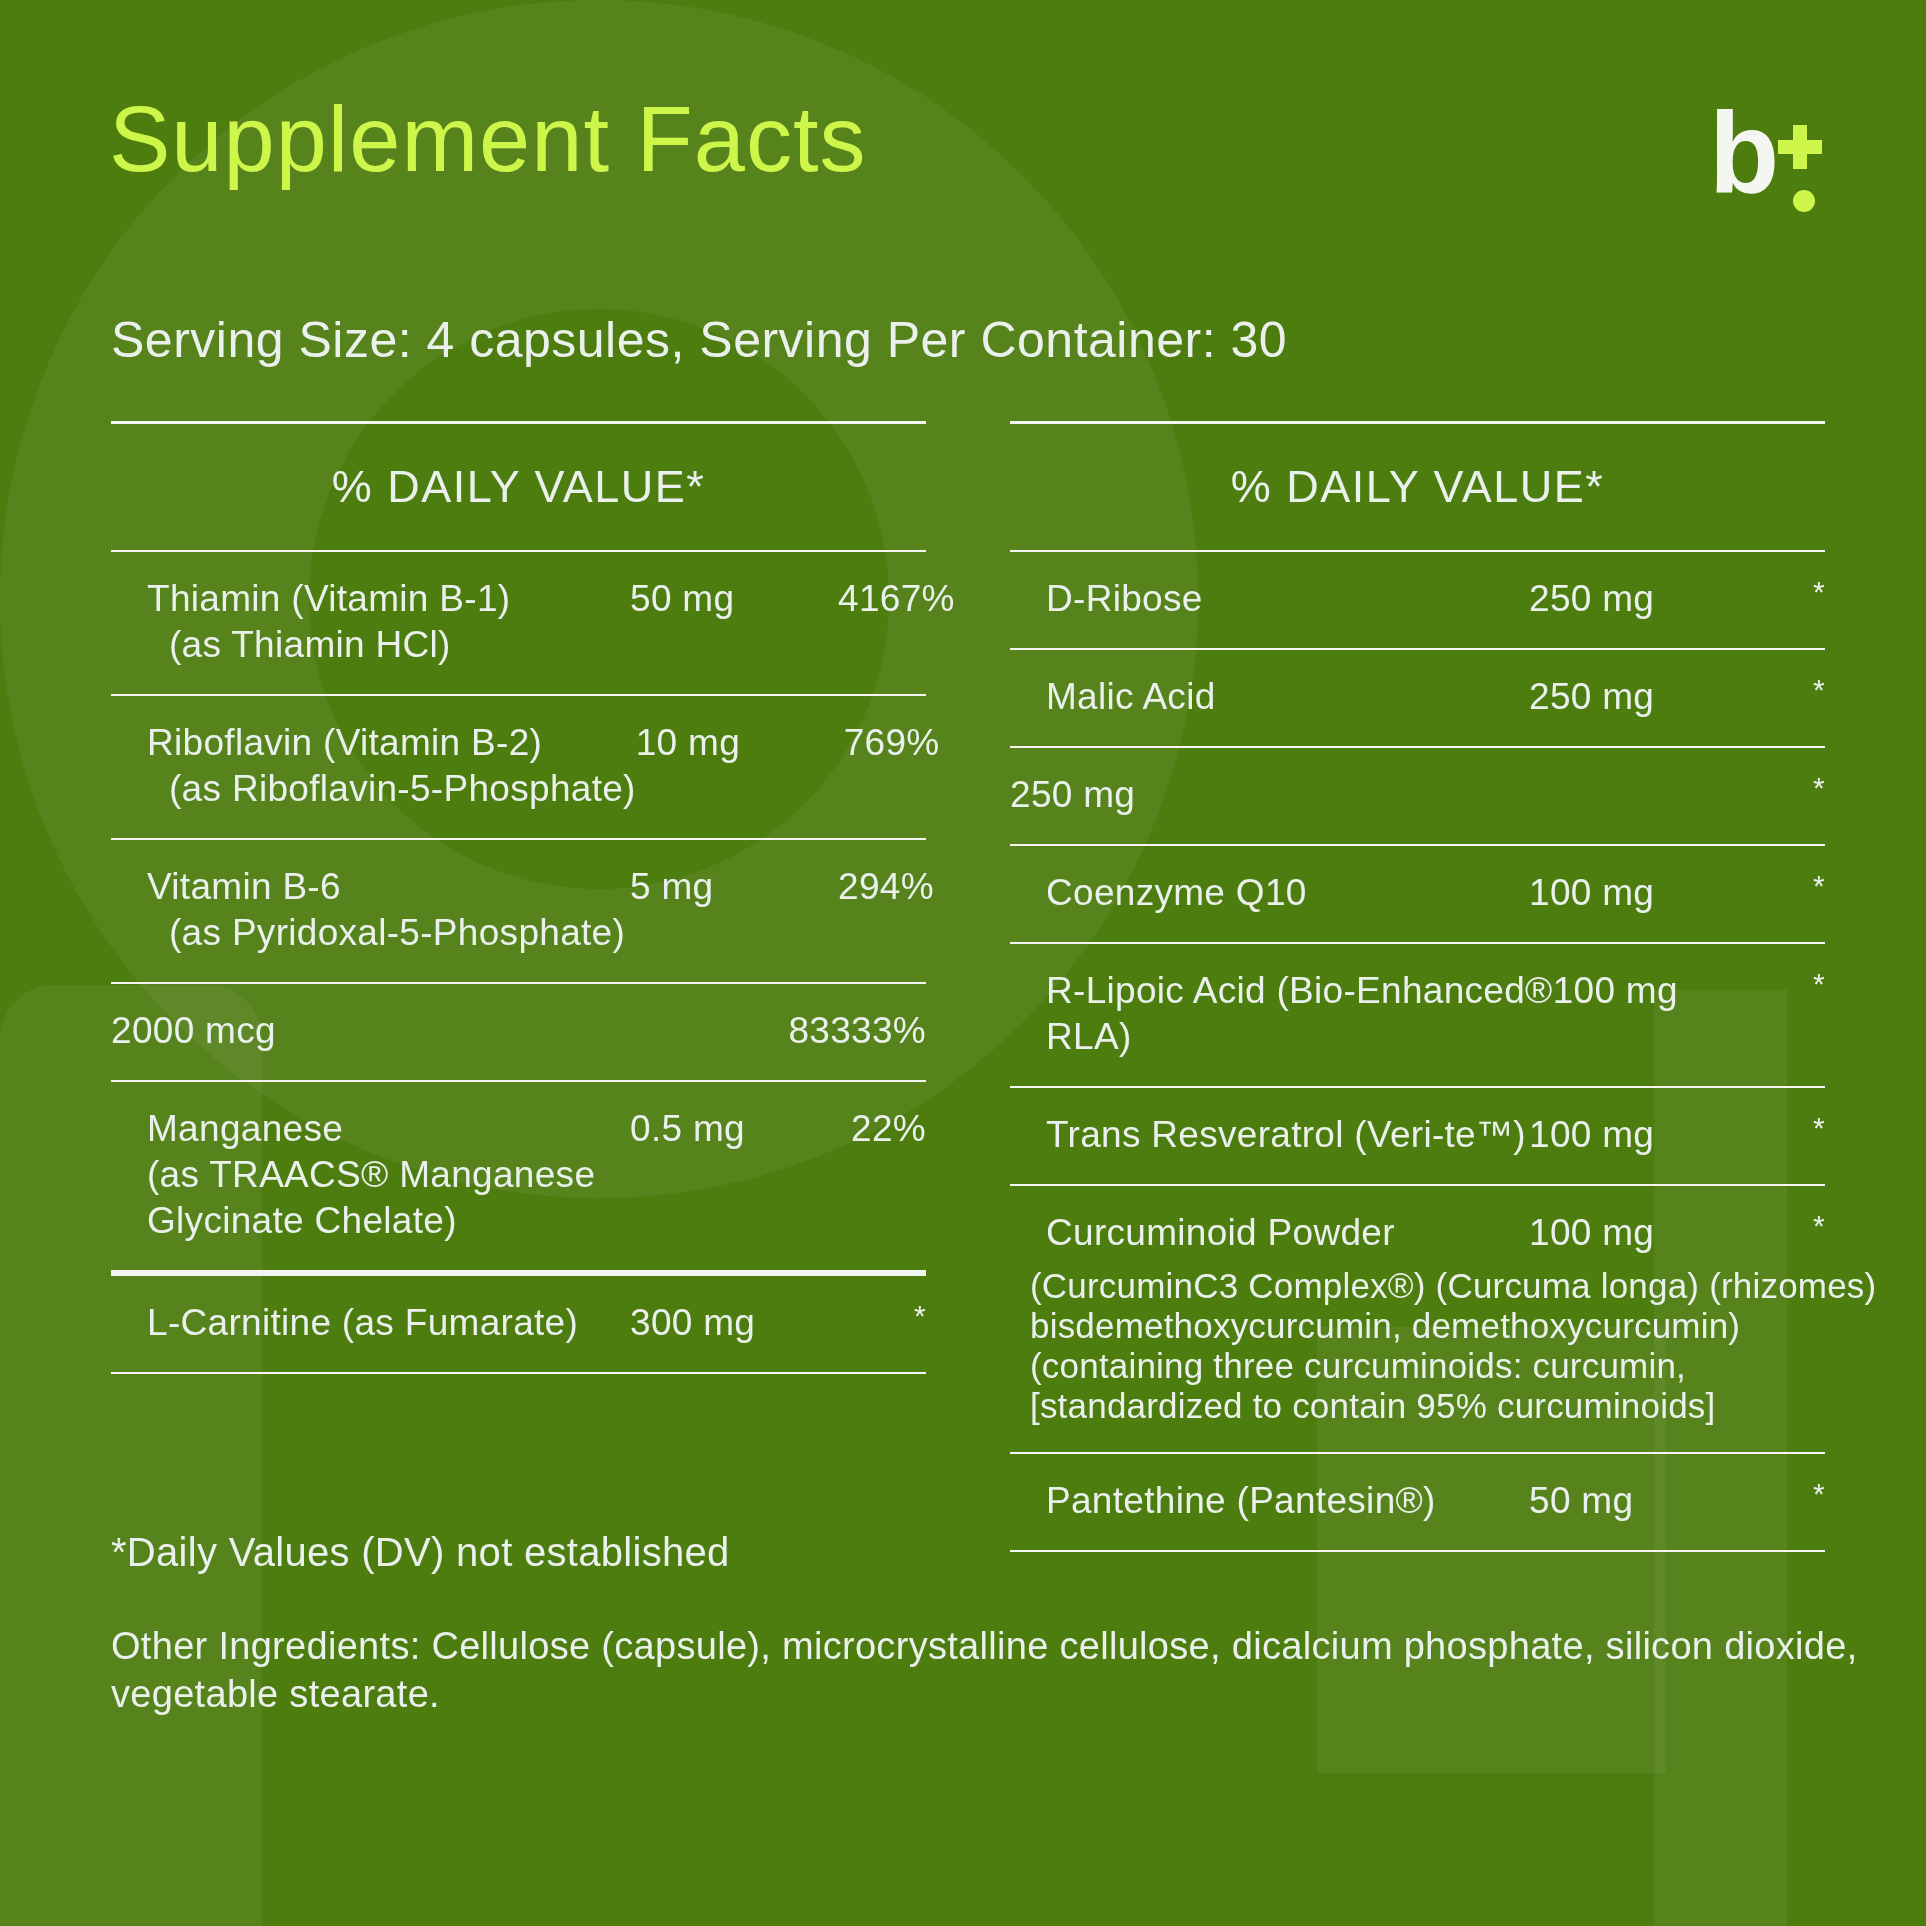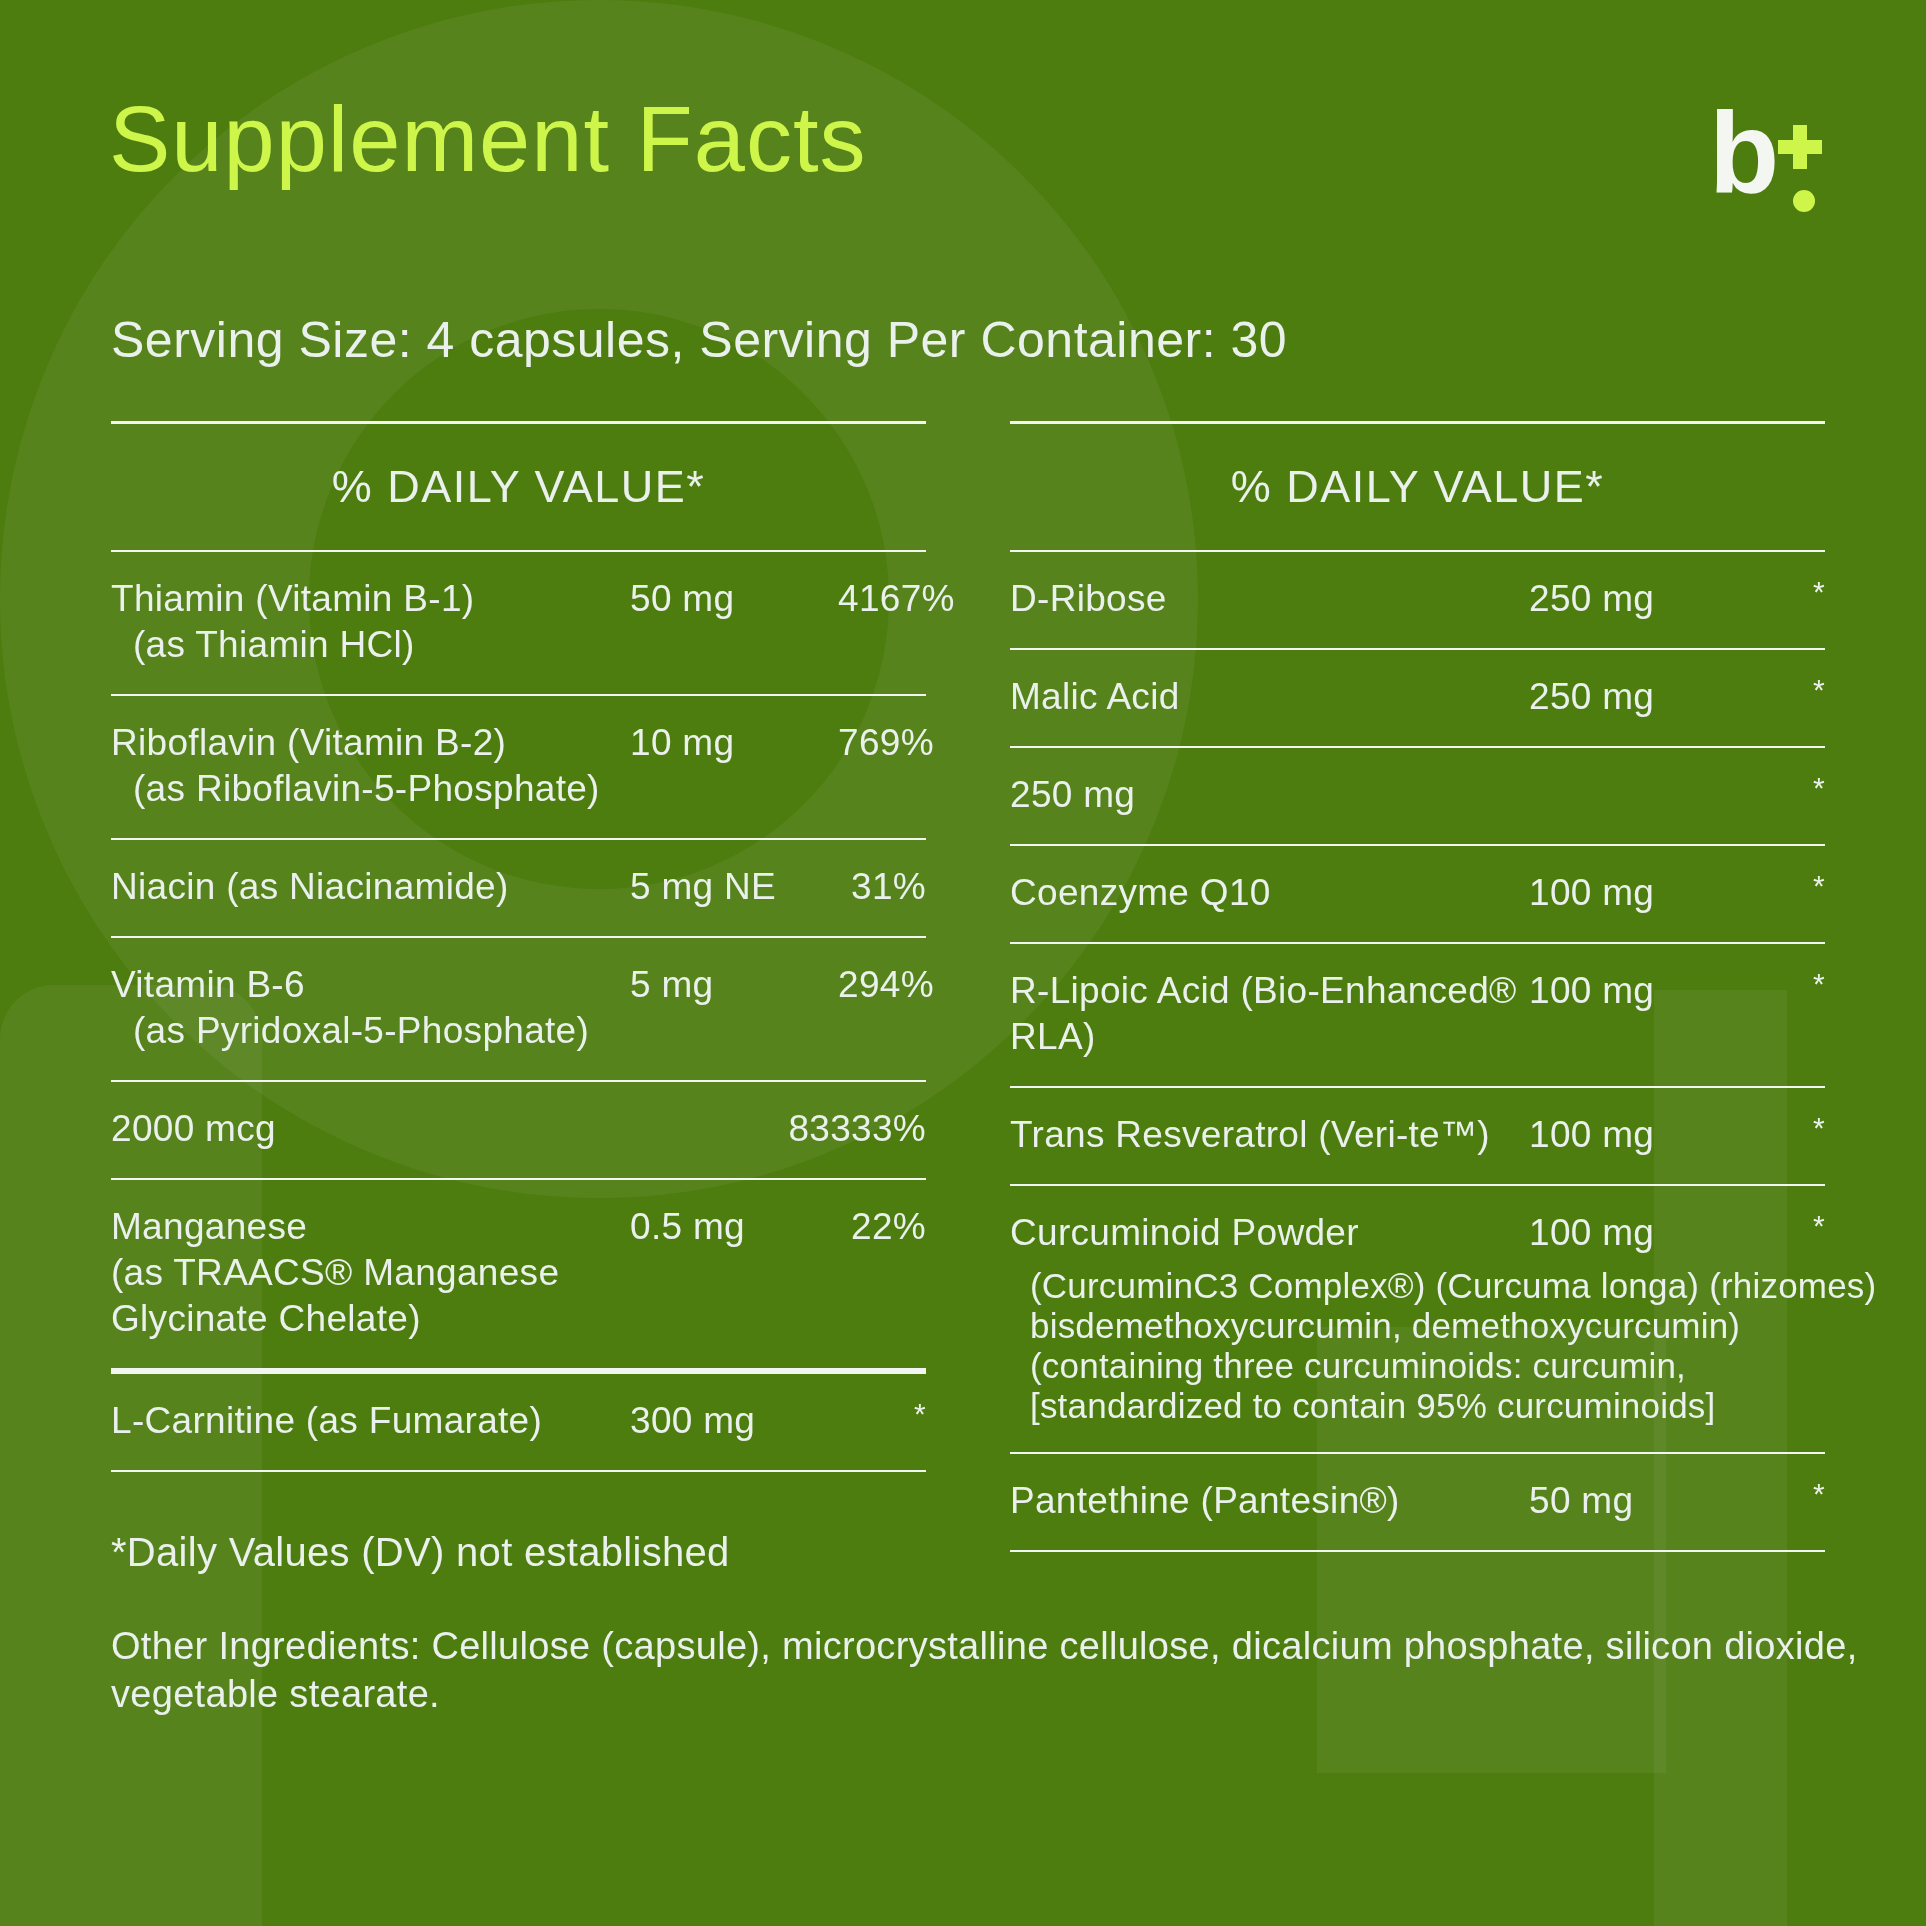--- a/index.html
+++ b/index.html
@@ -25,21 +25,21 @@
   
   .tbl{position:absolute;top:421px;width:815px;border-top:3px solid #F2F5F1;}
   .tbl-left{left:111px;}
   .tbl-right{left:1010px;}
   .hdr{height:126px;display:flex;align-items:center;justify-content:center;
        font-size:45px;letter-spacing:1.5px;border-bottom:2px solid #F2F5F1;}
   .trow{border-bottom:2px solid #F2F5F1;padding:24px 0 26px;}
   .trow.thick{border-bottom:6px solid #F2F5F1;}
   .rline{display:flex;align-items:flex-start;}
   .nm{flex:0 0 519px;font-size:37px;line-height:46px;letter-spacing:0.3px;}
-  .nm div{white-space:nowrap;}
+  .nm div{white-space:nowrap;margin-left:36px;}
   .nm .ind{padding-left:22px;}
   .am{flex:0 0 208px;font-size:37px;line-height:46px;white-space:nowrap;letter-spacing:0.3px;}
   .dv{flex:1;text-align:right;font-size:37px;line-height:46px;letter-spacing:0.3px;}
   .dv.star{font-size:30px;position:relative;top:-7px;}
   .note{font-size:35px;line-height:40px;letter-spacing:0.2px;padding-left:20px;margin-top:10px;}
   .note div{white-space:nowrap;}
   
   .fn1{position:absolute;left:111px;top:1530px;font-size:40px;letter-spacing:0.3px;}
   .fn2{position:absolute;left:111px;top:1602px;font-size:38px;line-height:48px;letter-spacing:0.3px;margin-top:20px;}
   .fn2 div{white-space:nowrap;}
@@ -81,29 +81,20 @@
               <div>Riboflavin (Vitamin B-2)</div>
               <div class="ind">(as Riboflavin-5-Phosphate)</div>
             </div>
             <div class="am">10 mg</div>
             <div class="dv">769%</div>
           </div>
         </div>
         <div class="trow">
           <div class="rline">
             <div class="nm">
-              <div>Niacin (as Niacinamide)</div>
-            </div>
-            <div class="am">5 mg NE</div>
-            <div class="dv">31%</div>
-          </div>
-        </div>
-        <div class="trow">
-          <div class="rline">
-            <div class="nm">
               <div>Vitamin B-6</div>
               <div class="ind">(as Pyridoxal-5-Phosphate)</div>
             </div>
             <div class="am">5 mg</div>
             <div class="dv">294%</div>
           </div>
         </div>
         <div class="trow">
           <div class="rline">
             <div class="am">2000 mcg</div>

